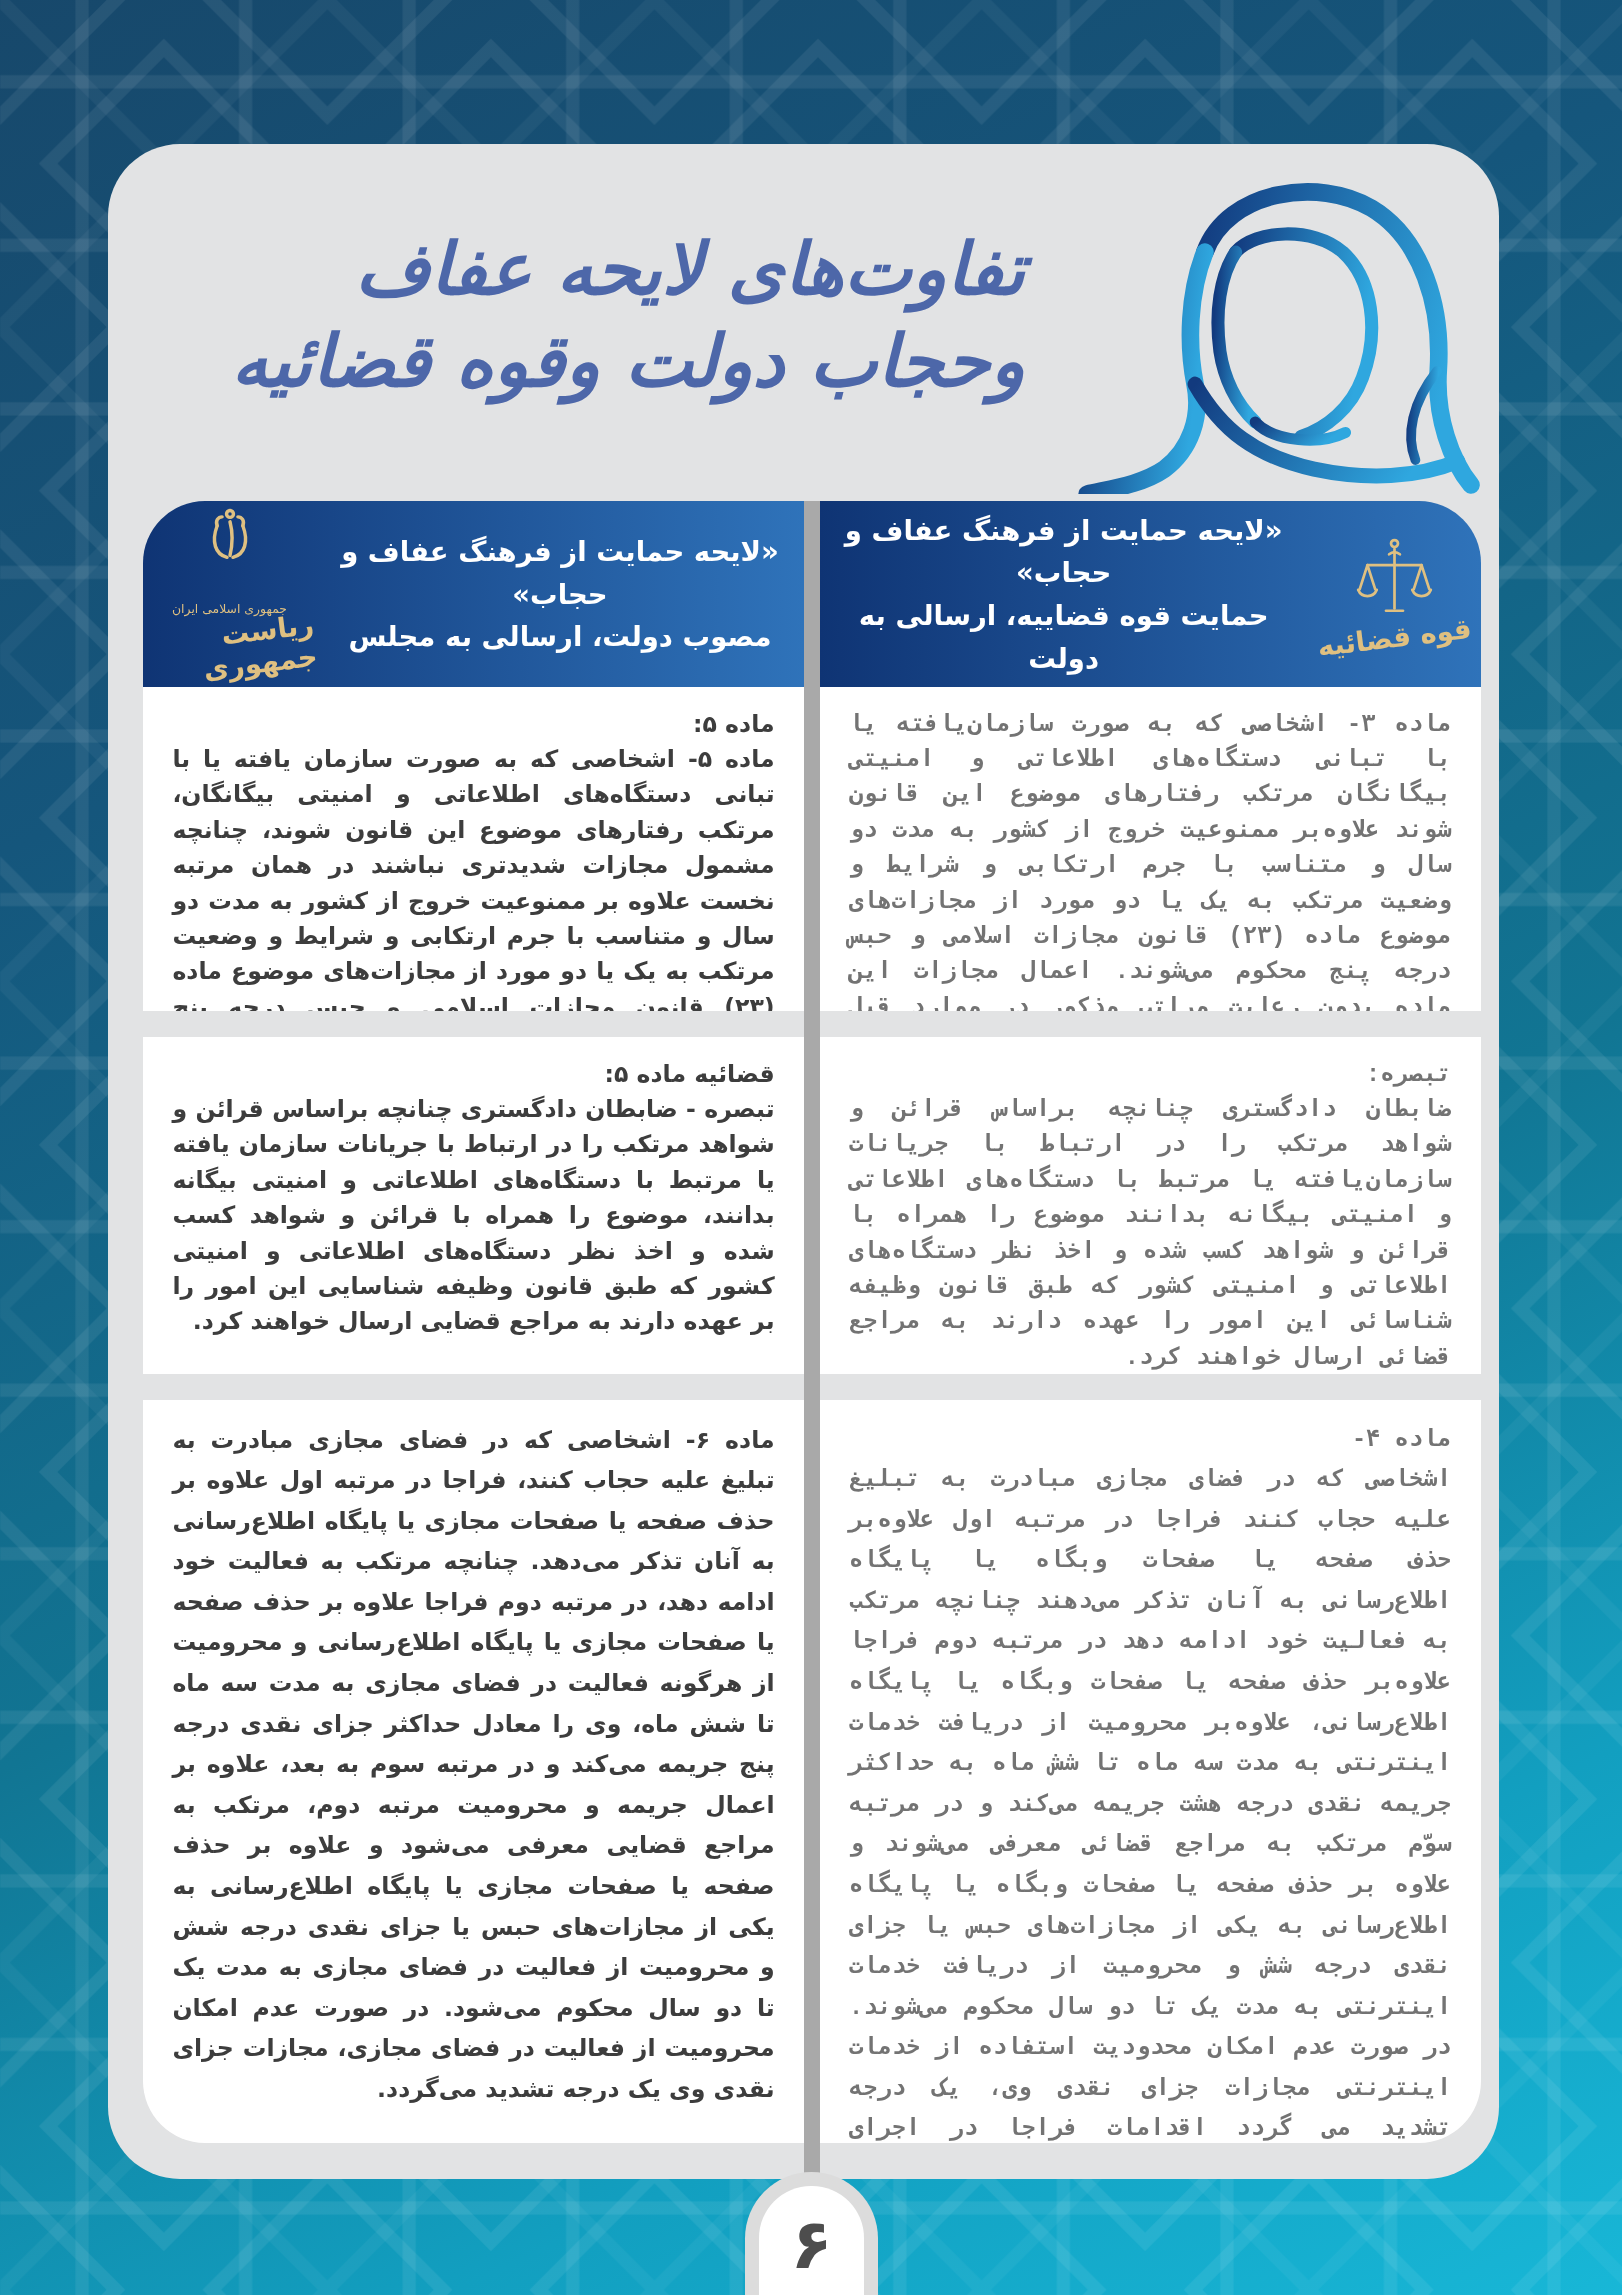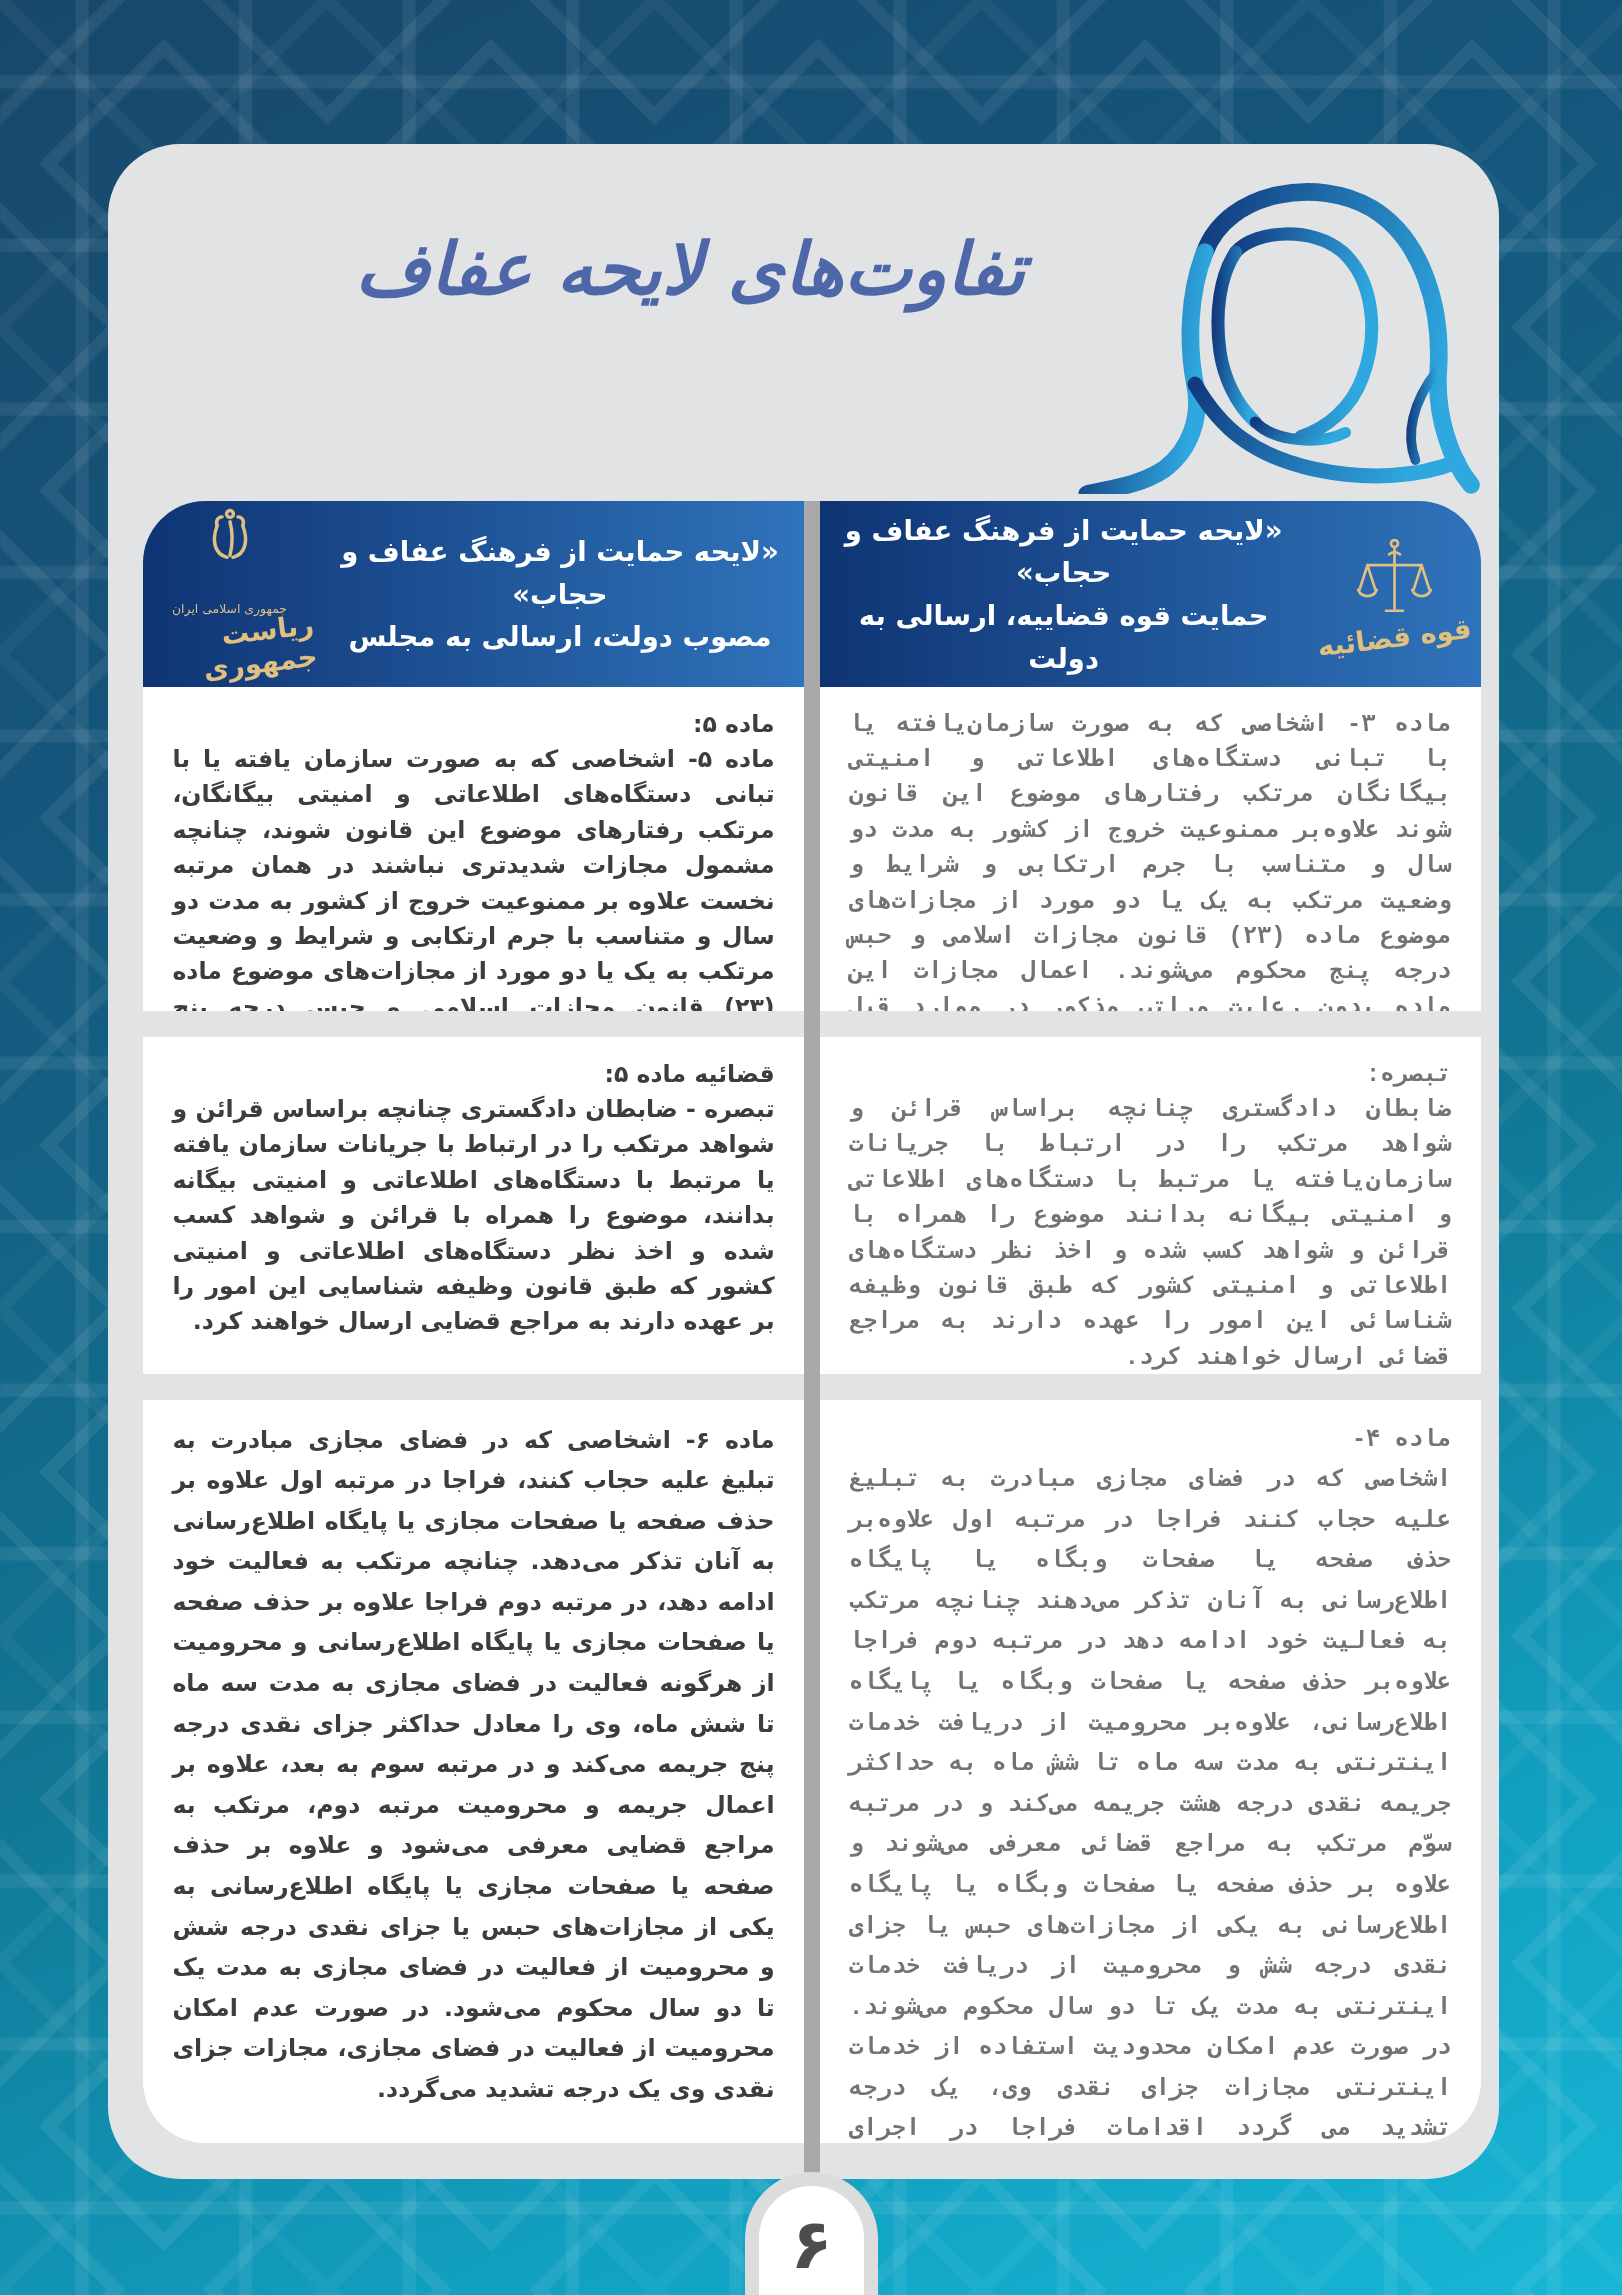--- a/index.html
+++ b/index.html
@@ -72,20 +72,21 @@
       </pattern>
     </defs>
     <rect width="100%" height="100%" fill="url(#geo)"></rect>
   </svg>
 
   <div class="card">
 
     <div class="header">
       <div class="title">
         <div>تفاوت‌های لایحه عفاف</div>
+        <div>وحجاب دولت وقوه قضائیه</div>
       </div>
       <svg class="hijab" viewBox="0 0 700 520" xmlns="http://www.w3.org/2000/svg">
         <defs>
           <linearGradient id="hg" x1="0" y1="0" x2="1" y2="0.25">
             <stop offset="0" stop-color="#123a7e"></stop>
             <stop offset="1" stop-color="#2fa7df"></stop>
           </linearGradient>
         </defs>
         <g fill="none" stroke="url(#hg)" stroke-linecap="round">
           <path d="M 255,150 C 290,55 430,35 510,83 C 588,130 618,235 612,330 C 607,402 632,470 662,506" stroke-width="27"></path>

